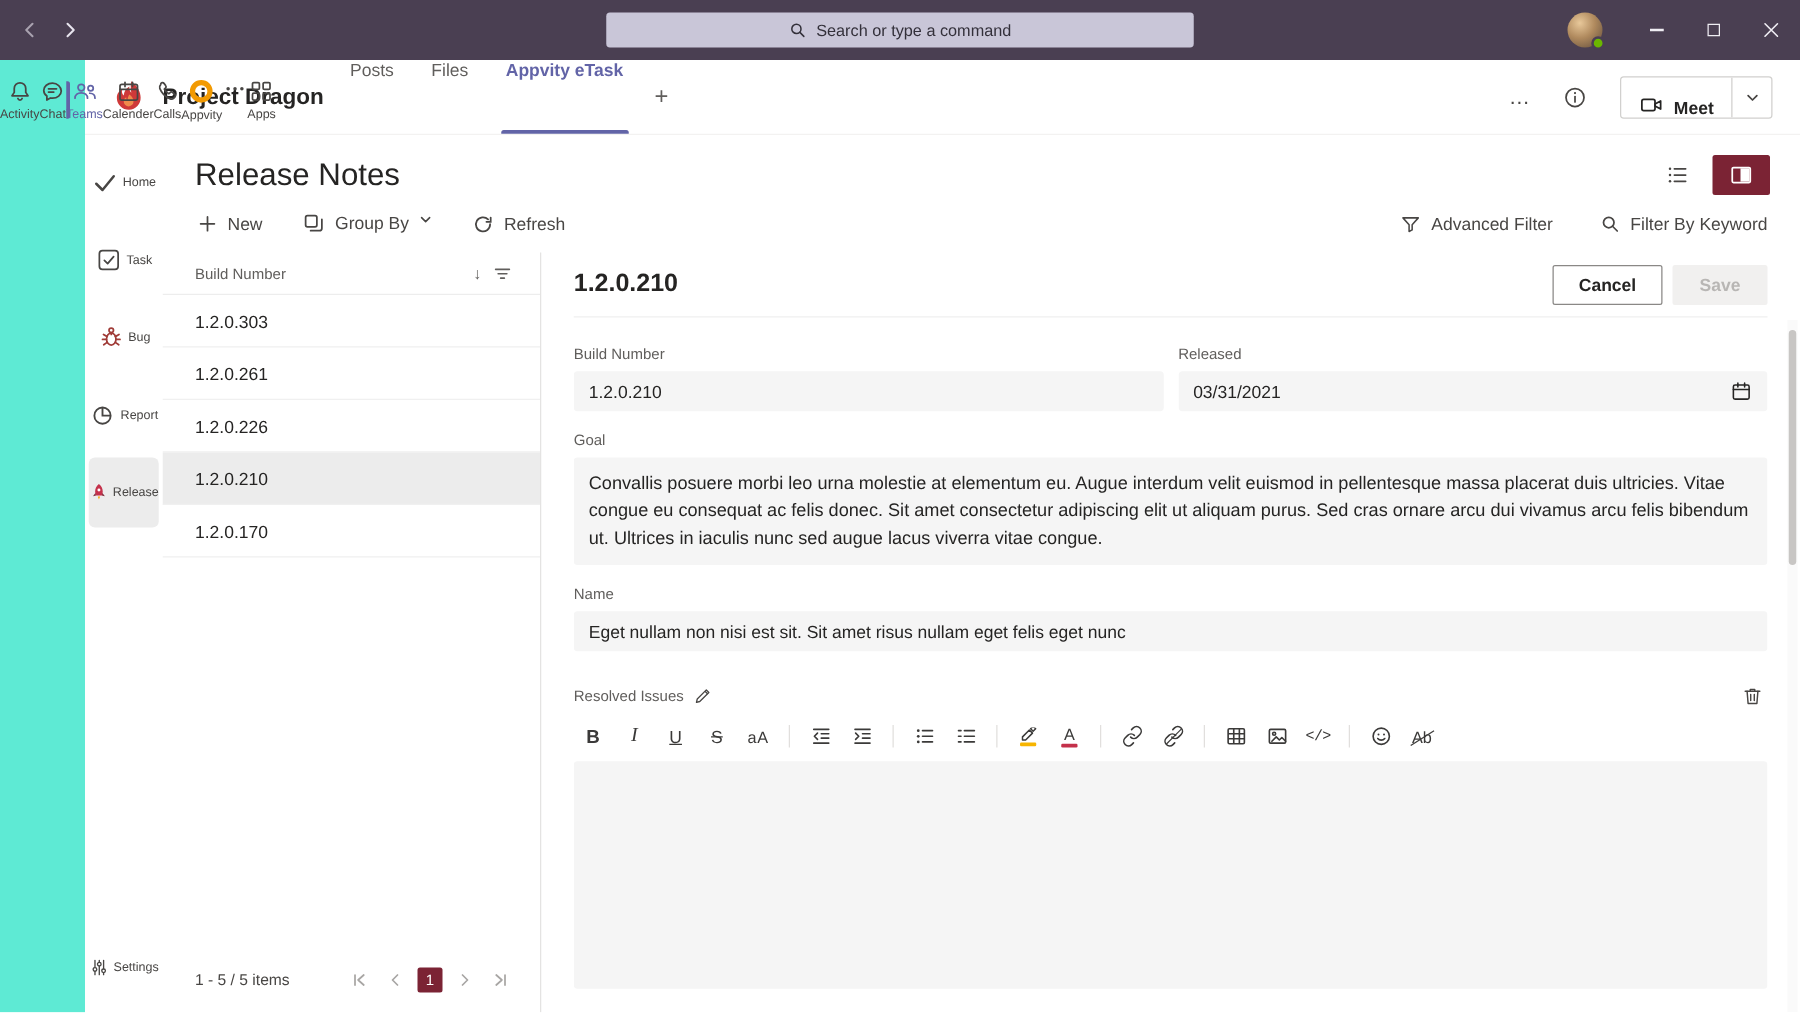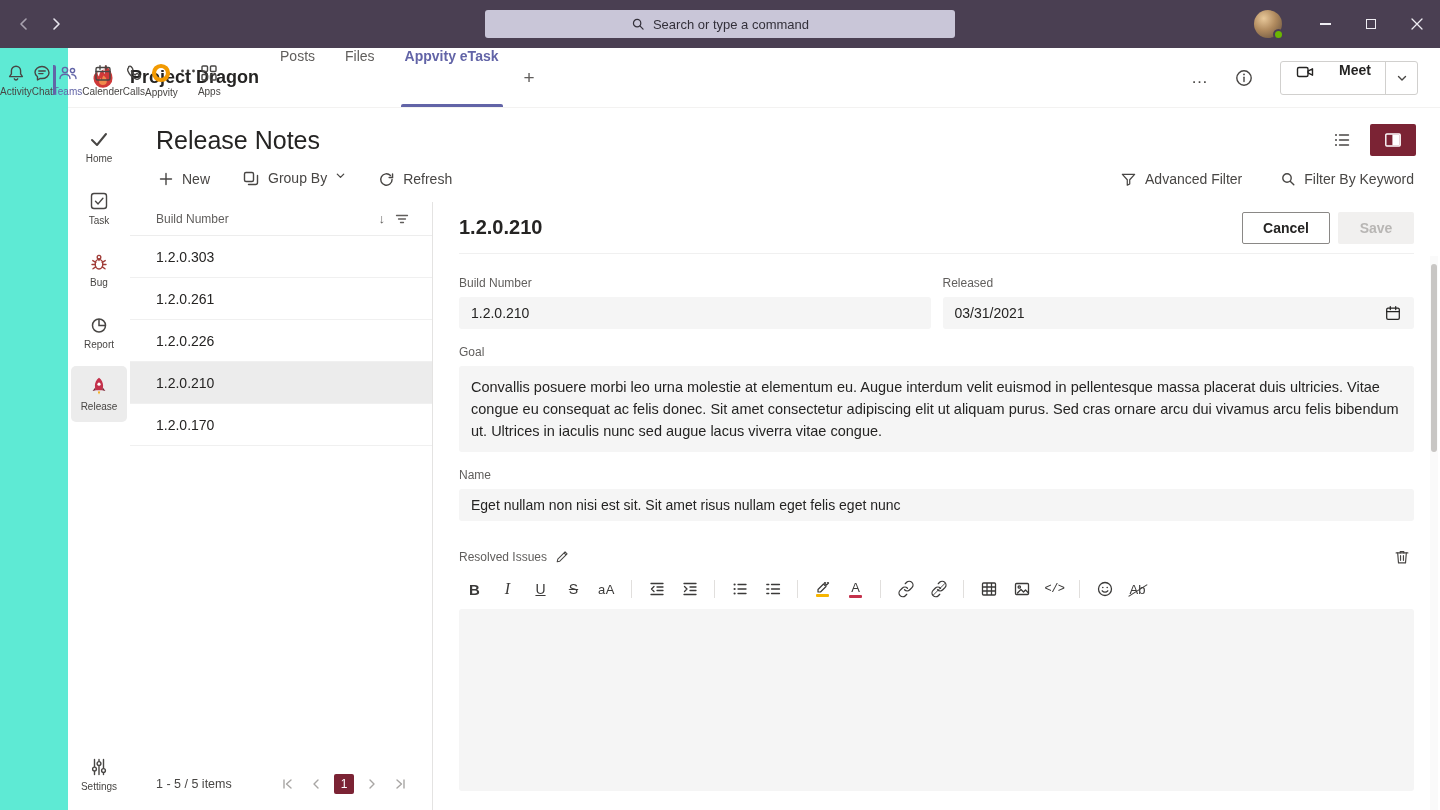--- a/index.html
+++ b/index.html
@@ -38,26 +38,26 @@
   .team-title{margin-left:12px;font-size:18px;font-weight:700;color:#252423;white-space:nowrap;}
   .tabs{display:flex;align-items:stretch;height:100%;margin-left:6px;}
   .tab{position:relative;display:flex;padding:0 15px;font-size:14px;color:#605e5c;}
   .tab.active{color:#6264a7;font-weight:600;}
   .tab.active::after{content:"";position:absolute;left:11px;right:11px;bottom:0;height:3px;background:#6264a7;border-radius:2px 2px 0 0;}
   .add-tab{display:flex;align-items:center;padding:0 10px;font-size:19px;color:#605e5c;font-weight:400;}
   .th-right{margin-left:auto;display:flex;align-items:center;gap:12px;margin-right:22px;}
   .icon-btn{width:32px;height:32px;display:flex;align-items:center;justify-content:center;color:#484644;}
   .more-glyph{font-size:17px;color:#484644;letter-spacing:1px;line-height:10px;}
   .meet-btn{display:flex;align-items:center;height:34px;border:1px solid #d1d0ce;border-radius:3px;overflow:hidden;margin-left:8px;}
-  .meet-main{display:flex;align-items:flex-start;gap:24px;padding:0 14px;font-size:14px;font-weight:600;color:#252423;height:100%;}
+  .meet-main{display:flex;align-items:flex-end;gap:8px;padding:0 14px;font-size:14px;font-weight:600;color:#252423;height:100%;}
   .meet-split{width:32px;height:100%;display:flex;align-items:center;justify-content:center;border-left:1px solid #d1d0ce;color:#484644;}
 
   
   .side-nav{position:absolute;left:68px;top:108px;width:62px;bottom:0;background:#fff;display:flex;flex-direction:column;align-items:center;padding-top:10px;gap:6px;z-index:5;}
-  .snav-item{width:56px;height:56px;border-radius:5px;display:flex;flex-direction:column;align-items:center;justify-content:center;gap:3px;color:#484644;}
+  .snav-item{width:56px;height:56px;border-radius:5px;display:flex;align-items:center;justify-content:center;gap:3px;color:#484644;}
   .snav-item .lbl{font-size:10px;color:#484644;}
   .snav-item.active{background:#ececec;}
   .snav-settings{margin-top:auto;margin-bottom:8px;}
 
   
   .main{position:absolute;left:130px;top:108px;right:0;bottom:0;display:flex;flex-direction:column;}
   .main-header{padding:16px 24px 0 26px;}
   .mh-row1{display:flex;align-items:flex-start;justify-content:space-between;}
   .page-title{font-size:25px;font-weight:400;color:#252423;line-height:32px;}
   .view-toggles{display:flex;gap:5px;}

